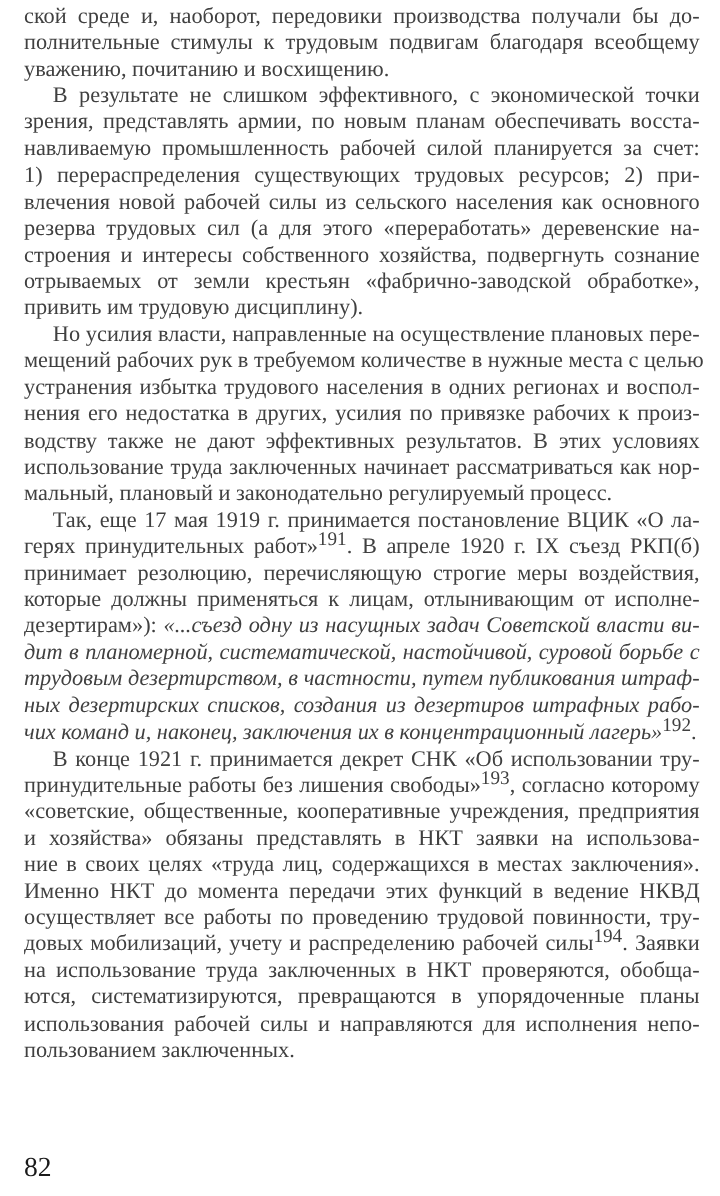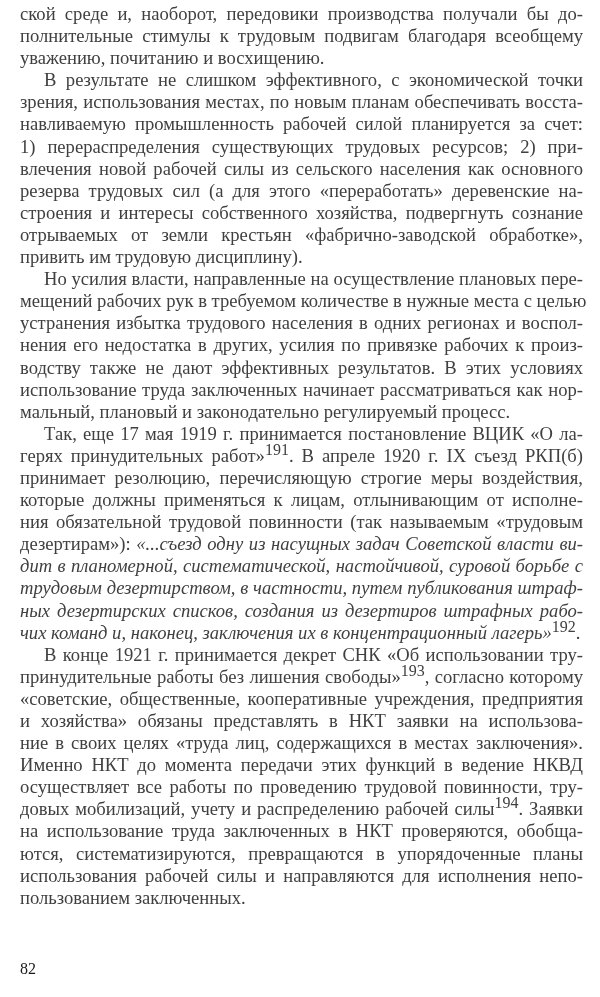--- a/index.html
+++ b/index.html
@@ -11,37 +11,37 @@
     text-align: justify; hyphens: manual;
   }
   .line { display: block; white-space: nowrap; text-align-last: justify; text-align: justify; height: 22.1px; overflow: visible; }
   .line.last { text-align-last: left; }
   .indent { padding-left: 24px; }
   i { font-style: italic; }
   sup { font-size: 16px; line-height: 0; vertical-align: 7px; }
   .pagenum {
     position: absolute; left: 20px; top: 960px;
     font-family: "Liberation Serif", "DejaVu Serif", serif;
-    font-size: 16px; color: #1a1a1a;
+    font-size: 23px; color: #1a1a1a;
   }
 </style>
 </head>
 <body>
 
 <div class="page">
 
   <div>
     <span class="line">ской среде и, наоборот, передовики производства получали бы до-</span>
     <span class="line">полнительные стимулы к трудовым подвигам благодаря всеобщему</span>
     <span class="line last">уважению, почитанию и восхищению.</span>
   </div>
 
   <div>
     <span class="line indent">В результате не слишком эффективного, с экономической точки</span>
-    <span class="line">зрения, использования местах, по новым планам обеспечивать восста-</span>
+    <span class="line">зрения, представлять армии, по новым планам обеспечивать восста-</span>
     <span class="line">навливаемую промышленность рабочей силой планируется за счет:</span>
     <span class="line">1) перераспределения существующих трудовых ресурсов; 2) при-</span>
     <span class="line">влечения новой рабочей силы из сельского населения как основного</span>
     <span class="line">резерва трудовых сил (а для этого «переработать» деревенские на-</span>
     <span class="line">строения и интересы собственного хозяйства, подвергнуть сознание</span>
     <span class="line">отрываемых от земли крестьян «фабрично-заводской обработке»,</span>
     <span class="line last">привить им трудовую дисциплину).</span>
   </div>
 
   <div>
@@ -52,21 +52,20 @@
     <span class="line">водству также не дают эффективных результатов. В этих условиях</span>
     <span class="line">использование труда заключенных начинает рассматриваться как нор-</span>
     <span class="line last">мальный, плановый и законодательно регулируемый процесс.</span>
   </div>
 
   <div>
     <span class="line indent">Так, еще 17 мая 1919 г. принимается постановление ВЦИК «О ла-</span>
     <span class="line"><span id="p4l1a">герях принудительных работ»</span><sup>191</sup><span id="p4l1b">. В апреле 1920 г. IX съезд РКП(б)</span></span>
     <span class="line">принимает резолюцию, перечисляющую строгие меры воздействия,</span>
     <span class="line">которые должны применяться к лицам, отлынивающим от исполне-</span>
-    <span class="line">ния обязательной трудовой повинности (так называемым «трудовым</span>
     <span class="line"><span>дезертирам»): </span><i>«...съезд одну из насущных задач Советской власти ви-</i></span>
     <span class="line"><i>дит в планомерной, систематической, настойчивой, суровой борьбе с</i></span>
     <span class="line"><i>трудовым дезертирством, в частности, путем публикования штраф-</i></span>
     <span class="line"><i>ных дезертирских списков, создания из дезертиров штрафных рабо-</i></span>
     <span class="line last"><i>чих команд и, наконец, заключения их в концентрационный лагерь»</i><sup>192</sup><span>.</span></span>
   </div>
 
   <div>
     <span class="line indent">В конце 1921 г. принимается декрет СНК «Об использовании тру-</span>
     <span class="line"><span>принудительные работы без лишения свободы»</span><sup>193</sup><span>, согласно которому</span></span>

